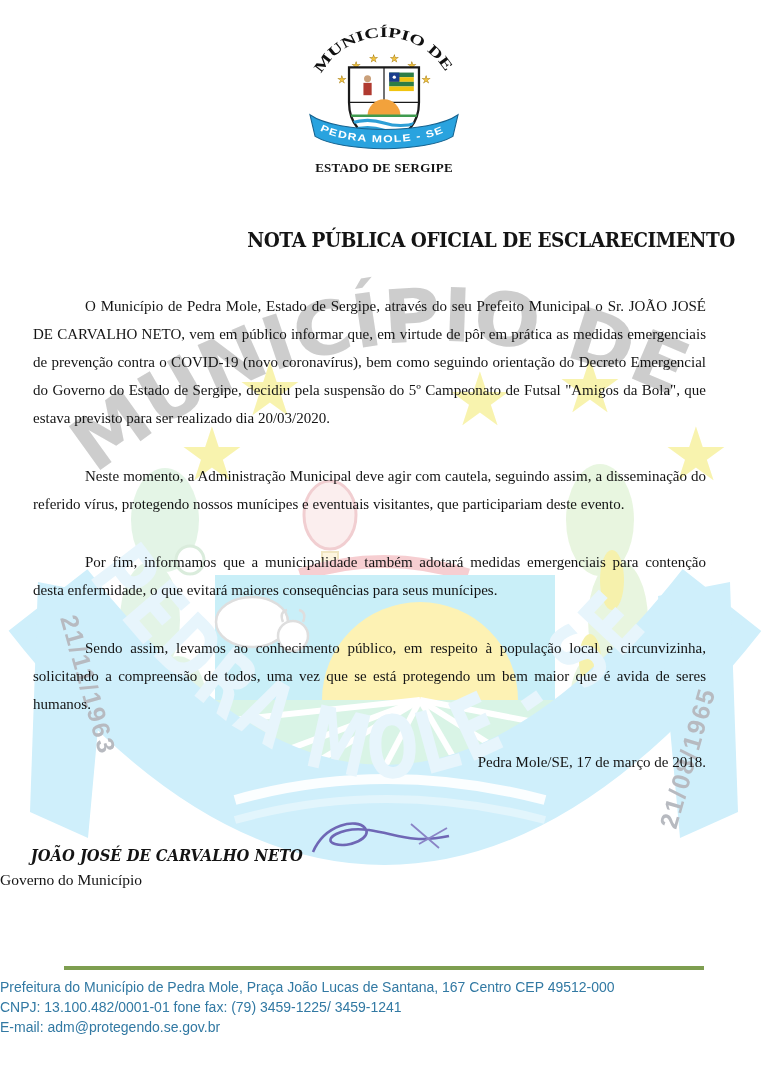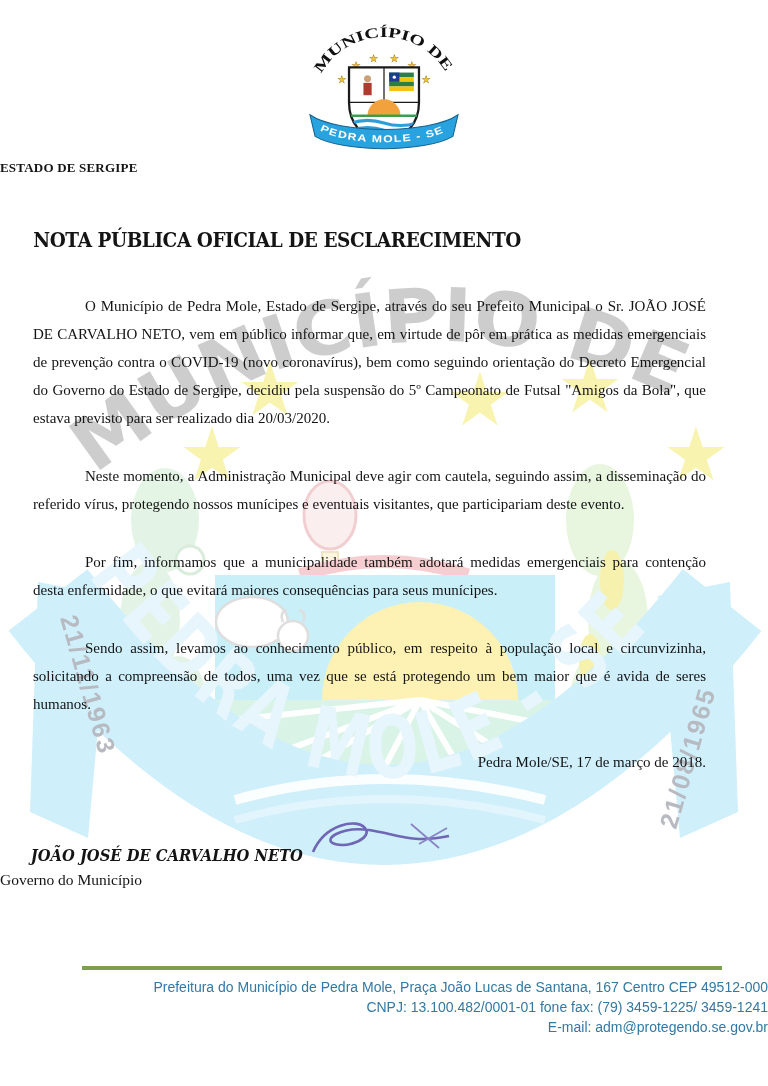--- a/index.html
+++ b/index.html
@@ -11,29 +11,29 @@
     overflow:hidden;
     font-family:"Liberation Serif", serif;
     color:#141414;
   }
   
   .wm{position:absolute;left:0;top:0;z-index:0;pointer-events:none;}
   
   .fg{position:relative;z-index:1;}
   .crest-wrap{width:100%;text-align:center;padding-top:16px;}
   .org-lines{
-    text-align:left;
+    text-align:center;
     font-weight:bold;
     font-size:13px;
     line-height:1.28;
     margin-top:-4px;
     letter-spacing:.2px;
   }
   .doc-title{
-    text-align:left;
+    text-align:right;
     margin-top:50px;
     font-weight:bold;
     font-size:21px;
     font-family:"DejaVu Serif", serif;
   }
   .doc-title .squeeze{display:inline-block;transform:scaleX(.88);letter-spacing:-.5px;}
   .content{
     padding:0 62px 0 33px;
     margin-top:40px;
     font-size:15px;
@@ -58,26 +58,25 @@
     font-weight:bold;
     font-style:italic;
     font-size:16px;
     font-family:"DejaVu Serif", serif;
     transform:scaleX(.92);
   }
   .sig-role{font-size:15.5px;margin-top:6px;}
   
   .footer{
     position:absolute;left:0;right:0;top:966px;z-index:1;
-    text-align:right;
+    text-align:left;
     font-family:"Liberation Sans", sans-serif;
     font-size:14px;
     line-height:20px;
     color:#3279a3;
-    padding-left:36px;
   }
   .footer-rule{
     width:640px;height:4px;margin:0 auto 7px auto;
     background:#7e9e50;
   }
 </style>
 </head>
 <body>
 
 <div class="page">

